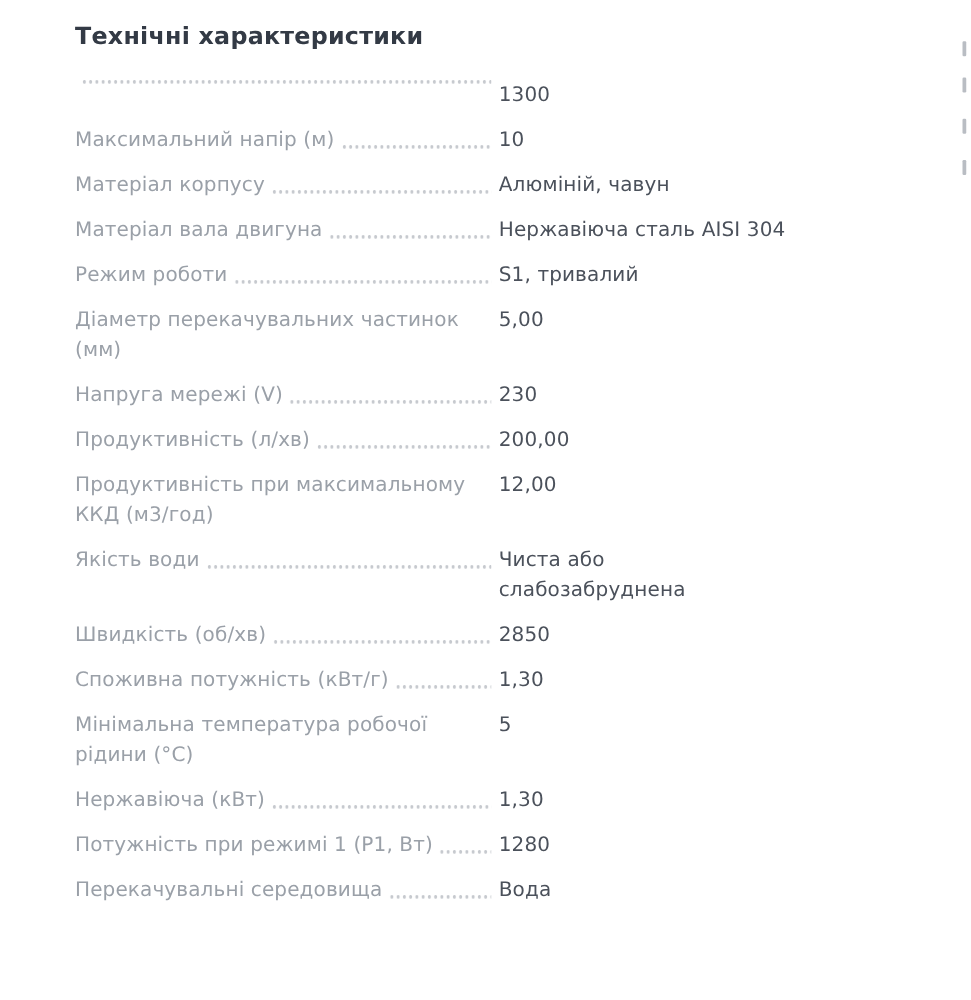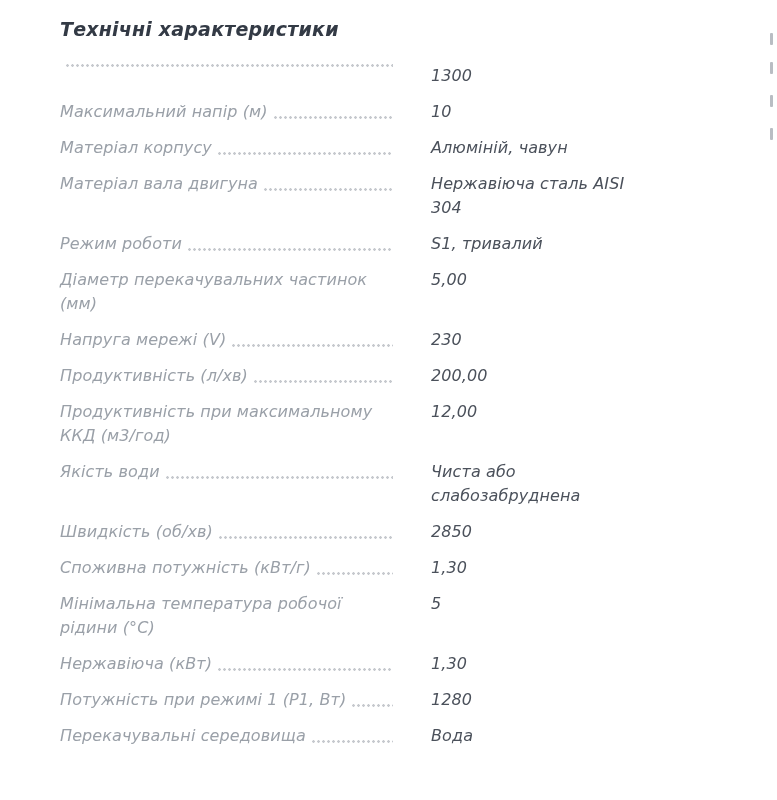--- a/index.html
+++ b/index.html
@@ -9,21 +9,20 @@
     width: 777px;
     height: 800px;
     overflow: hidden;
     font-family: "DejaVu Sans", "Liberation Sans", sans-serif;
   }
   .page {
     position: relative;
     box-sizing: border-box;
     padding: 18px 10px 0 60px;
     width: 640px;
-    font-style: italic;
   }
   .title {
     margin: 0 0 24px 0;
     font-size: 19px;
     line-height: 22px;
     font-weight: 600;
     letter-spacing: 0.2px;
     color: var(--title-color, #333a45);
   }
   .spec-list {
@@ -53,21 +52,20 @@
     margin: 0 4px 5px 5px;
     background-image: radial-gradient(circle, var(--dots-color, #c6c9ce) 1.2px, rgba(0,0,0,0) 1.5px);
     background-size: 5px 3px;
     background-repeat: repeat-x;
     background-position: left bottom;
   }
   .spec-value {
     color: var(--value-color, #4b515b);
     padding-left: 2px;
     letter-spacing: 0.1px;
-    margin-left: 32px;
   }
   .edge-widgets {
     position: absolute;
     top: 0;
     right: 0;
     width: 10px;
     height: 200px;
   }
   .edge-fragment {
     position: absolute;

